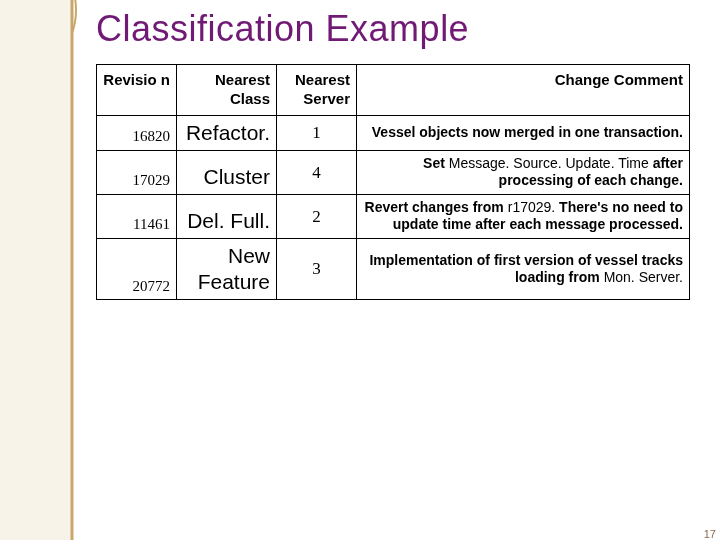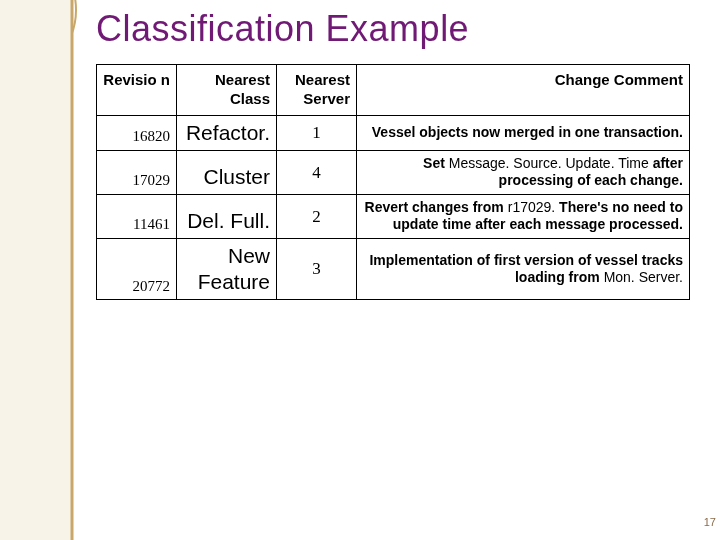--- a/index.html
+++ b/index.html
@@ -73,21 +73,21 @@
   }
   td.comment {
     font-size: 14px;
     font-weight: bold;
   }
   .mixed1 { font-family: Liberation Sans, sans-serif; font-weight: bold; }
   .mixed2 { font-family: Liberation Sans, sans-serif; font-weight: normal; }
   .pagenum {
     position: absolute;
     right: 4px;
-    bottom: 12px;
+    bottom: 0;
     font-size: 11px;
     color: #8a6a4a;
   }
 </style>
 </head>
 <body>
 
 <svg class="deco" viewBox="0 0 90 540">
   <circle cx="10" cy="10" r="56" fill="none" stroke="#8a9a6a" stroke-width="2"></circle>
   <circle cx="10" cy="10" r="66" fill="none" stroke="#c9a76a" stroke-width="2"></circle>

